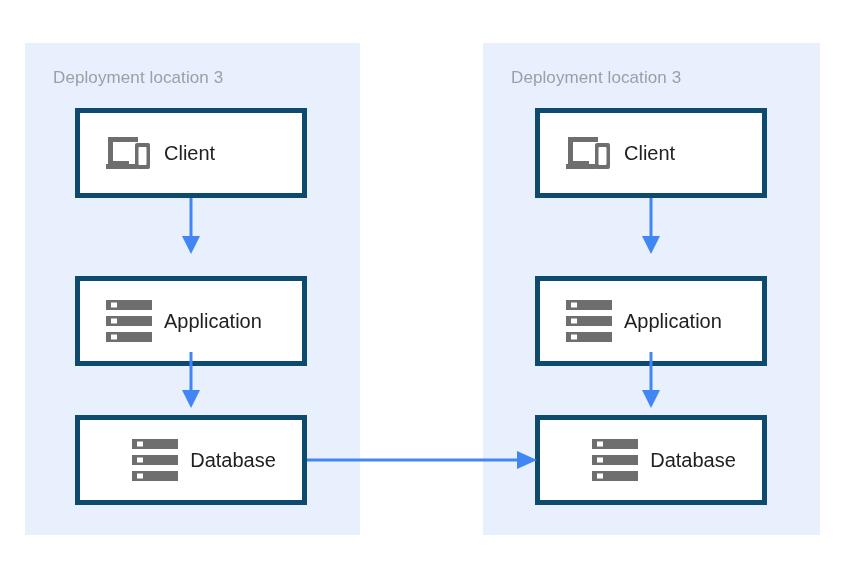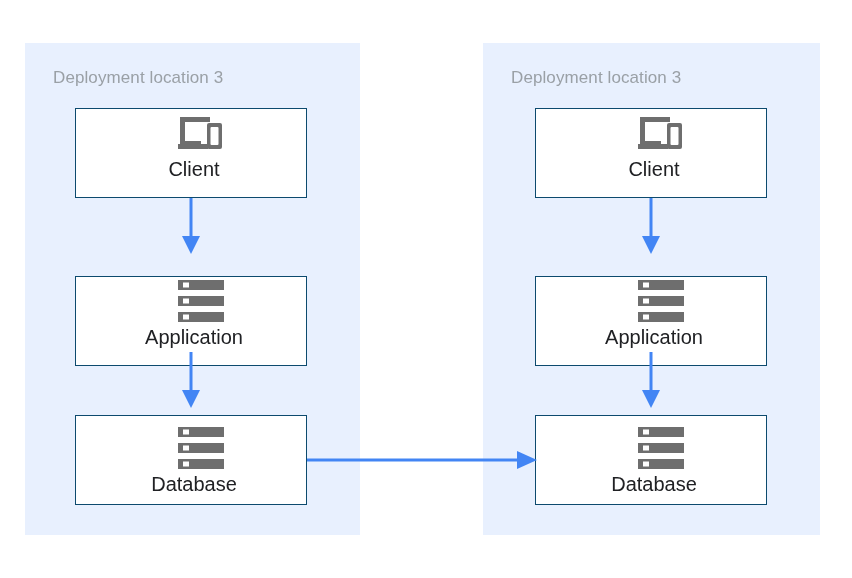--- a/index.html
+++ b/index.html
@@ -38,24 +38,24 @@
     white-space: nowrap;
     letter-spacing: 0.1px;
   }
 
   
   .node-card {
     position: absolute;
     width: 232px;
     height: 90px;
     background: #ffffff;
-    border: 1px solid #0c4a6e;
+    border: 5px solid #0c4a6e;
     box-sizing: border-box;
     display: flex;
-    flex-direction: column;
+    flex-direction: row;
     align-items: center;
     justify-content: flex-start;
   }
   #zone-1 .node-card { left: 50px; }
   #zone-2 .node-card { left: 52px; }
   .card-row-1 { top: 65px; }
   .card-row-2 { top: 219px; margin-top: 14px; }
   .card-row-3 { top: 372px; justify-content: center; }
 
   .node-icon {

